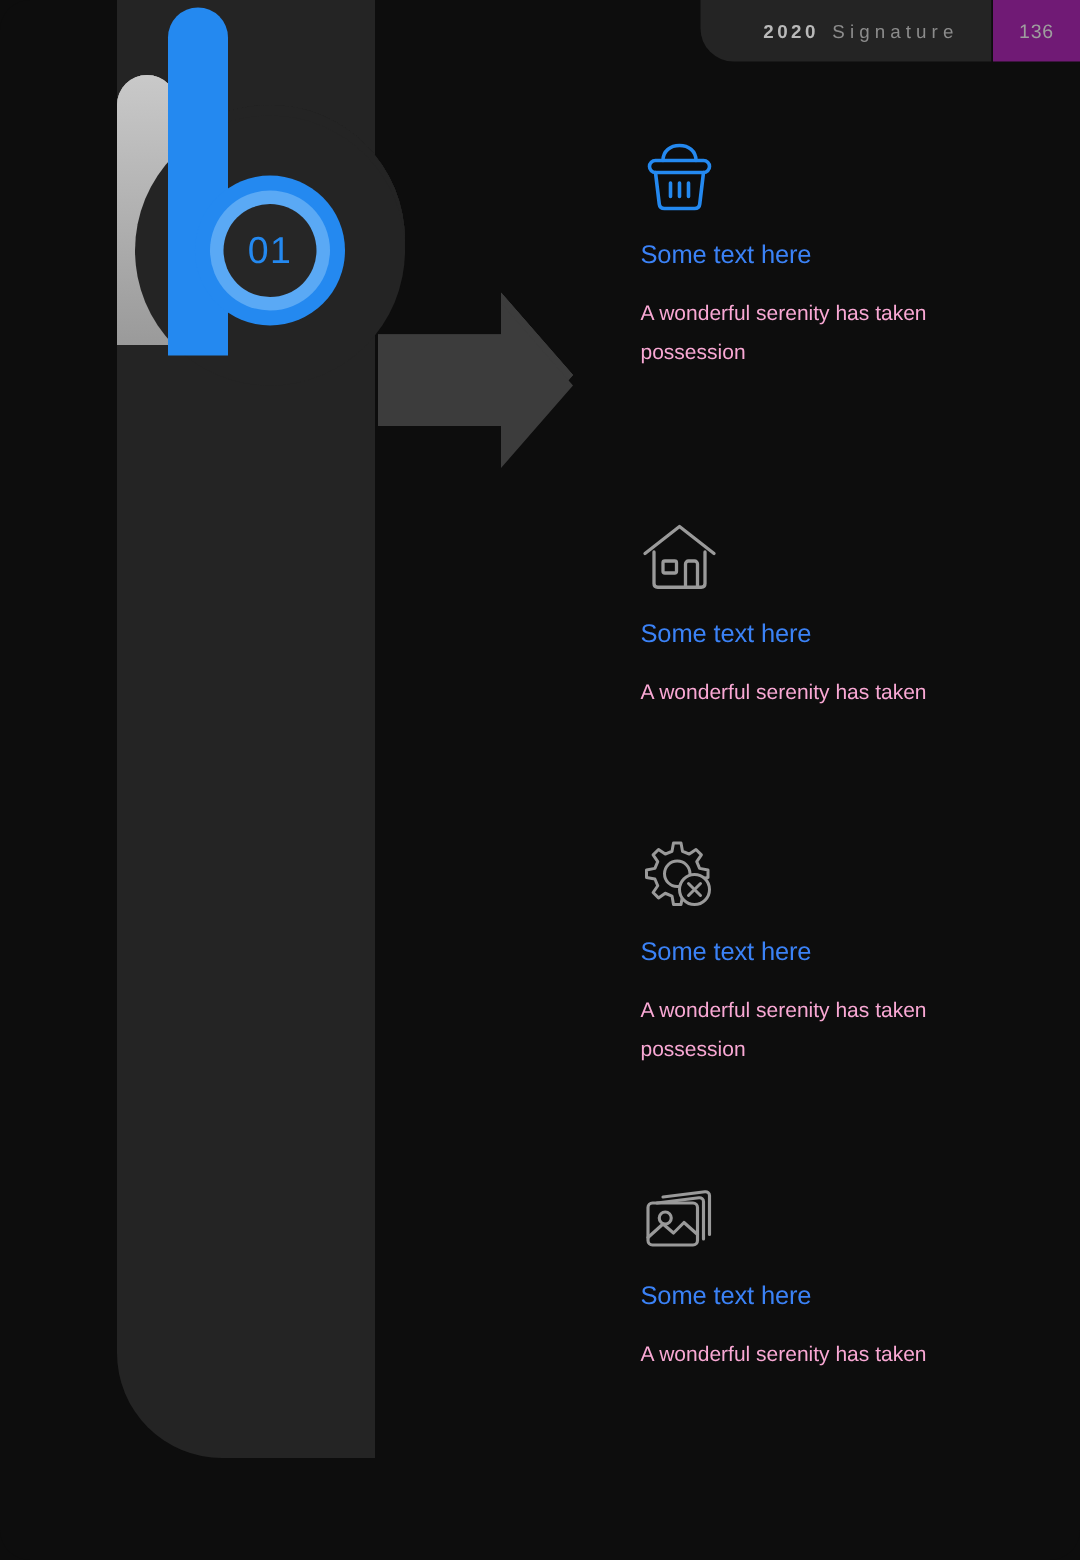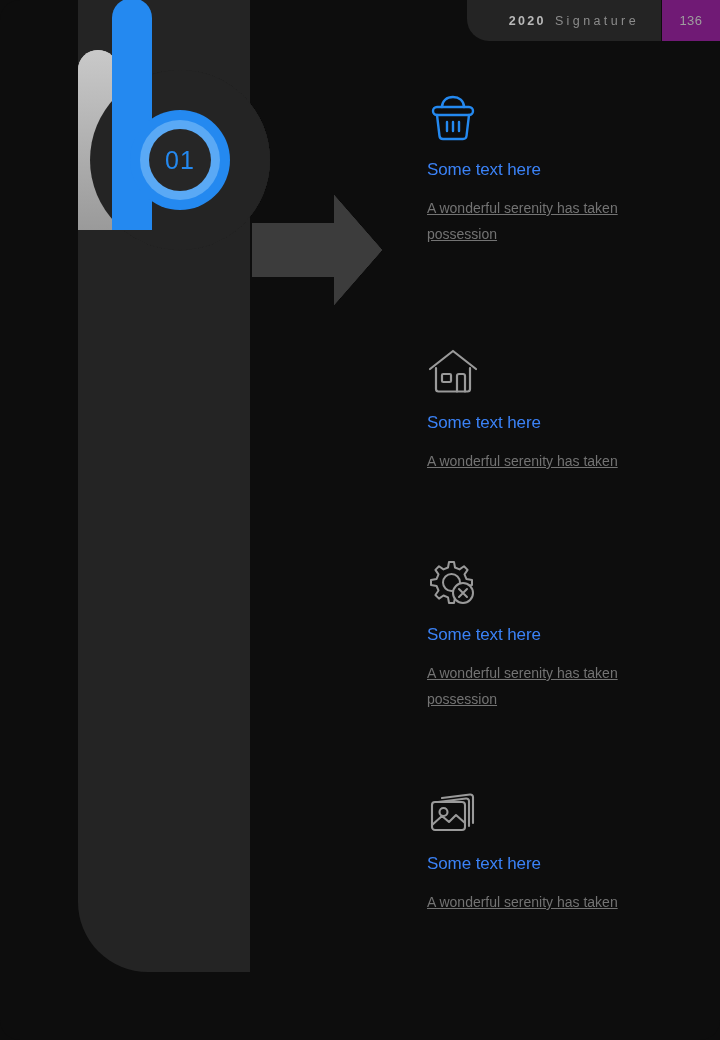--- a/index.html
+++ b/index.html
@@ -47,21 +47,21 @@
     border-bottom-right-radius:0;
   }
   .left-panel-mask{
     position:absolute; left:250px; top:0;
     width:200px; height:1040px;
     background:#0d0d0d;
   }
 
   
   .row{ position:absolute; left:0; width:720px; }
-  .row-1{ top:0;   height:262px;padding-left:44px; }
+  .row-1{ top:7px;   height:262px;padding-left:44px; }
   .row-2{ top:220; height:262px; }
   .row-3{ top:440; height:262px; }
   .row-4{ top:660; height:262px; }
 
   
   .b-glyph{ position:absolute; left:0; top:0; }
 
   .b-disc{
     position:absolute;
     width:180px; height:180px; border-radius:50%;
@@ -91,23 +91,22 @@
   }
 
   
   .content{ position:absolute; left:427px; width:270px; }
   .c-icon{ height:48px; margin-bottom:18px; }
   .c-title{
     color:#3b82f6; font-size:17px; font-weight:normal;
     letter-spacing:-.1px; margin-bottom:15px;
   }
   .c-body{
-    color:#737373; font-size:14px; line-height:26px;
+    color:#f9a8d4; font-size:14px; line-height:26px;
     width:240px;
-    text-decoration:underline;
   }
 </style>
 </head>
 <body>
 
 <div id="slide">
 
   <div class="left-panel"></div>
   <div class="left-panel-mask"></div>
 

